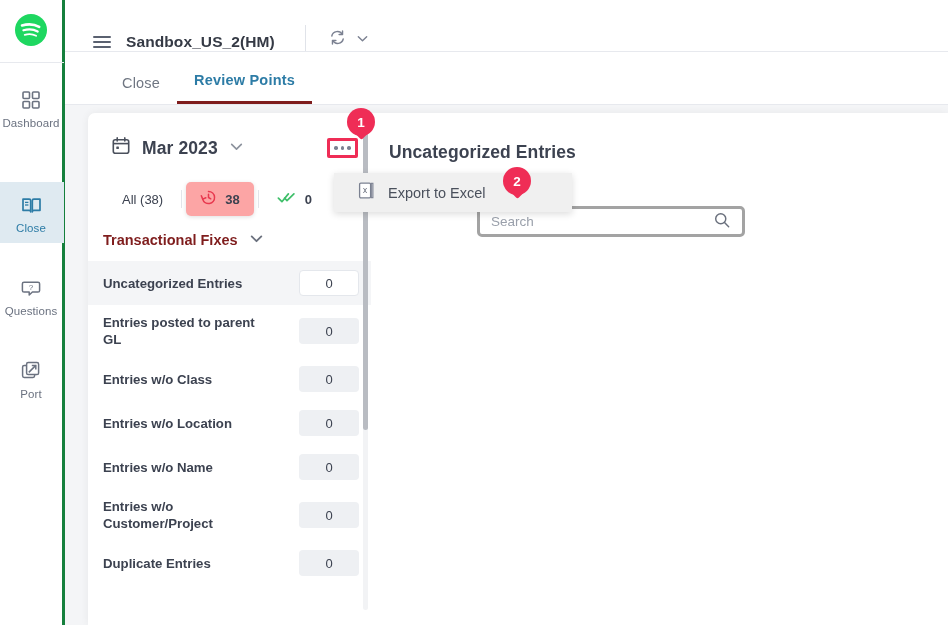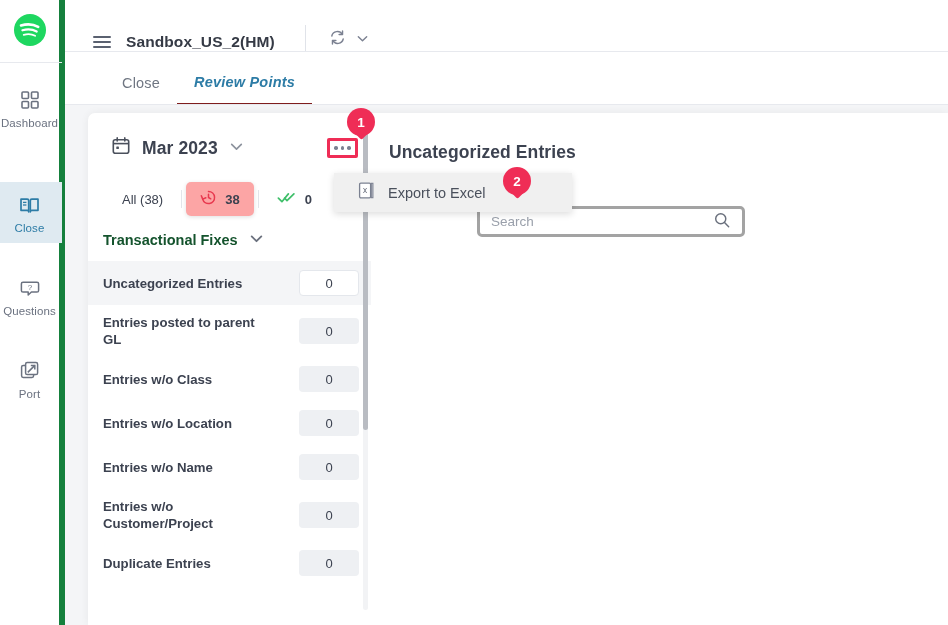--- a/index.html
+++ b/index.html
@@ -7,21 +7,21 @@
     width: 948px; height: 625px;
     font-family: "Liberation Sans", sans-serif;
     background: #ffffff;
     overflow: hidden;
   }
   #app { position: relative; width: 948px; height: 625px; background: #ffffff; }
 
   
   .rail {
     position: absolute; left: 0; top: 0; width: 65px; height: 625px;
-    background: #ffffff; border-right: 6px solid #15803d;
+    background: #ffffff; border-right: 3px solid #15803d;
     display: flex; flex-direction: column; align-items: center;
   }
   .rail-logo { margin-top: 10px; margin-bottom: 12px; width: 40px; height: 40px; }
   .rail-divider { width: 65px; height: 1px; background: #e7e9ee; }
   .rail-item {
     width: 65px; padding: 11px 0 9px 0;
     display: flex; flex-direction: column; align-items: center;
     cursor: pointer;
   }
   .rail-item .ico { height: 24px; display:flex; align-items:center; justify-content:center; }
@@ -52,21 +52,21 @@
   
   .tabsbar {
     position: absolute; left: 65px; top: 52px; width: 883px; height: 53px;
     background: #ffffff; border-bottom: 1px solid #e7e9ee;
     display: flex; align-items: flex-end; padding-left: 40px;
   }
   .tab {
     font-size: 14.5px; color: #6f7682; padding: 0 17px 13px 17px;
     cursor: pointer; letter-spacing: .2px;
   }
-  .tab.active { color: #2d7ca6; font-weight: bold; border-bottom: 1px solid #7f1d1d; font-style: italic; }
+  .tab.active { color: #2d7ca6; font-weight: bold; border-bottom: 3px solid #7f1d1d; }
 
   
   .surface {
     position: absolute; left: 65px; top: 105px; width: 883px; height: 520px;
     background: #f4f5f7;
   }
   .card {
     position: absolute; left: 88px; top: 113px; width: 860px; height: 512px;
     background: #ffffff; border-radius: 7px 0 0 0;
     box-shadow: 0 0 8px rgba(0,0,0,.06);
@@ -94,21 +94,21 @@
   .chip.sel { background: #fca5a5; box-shadow: 0 1px 4px rgba(0,0,0,.13); font-weight: bold; gap: 8px; }
   .chip .cnum { font-weight: bold; color: #3c4250; }
   .chip-sep { width: 1px; height: 18px; background: #e2e5ea; margin: 0 4px; }
 
   .list-wrap {
     position: absolute; left: 0; top: 102px; width: 283px; height: 410px;
     overflow: hidden;
   }
   .group-head {
     display:flex; align-items:center; gap:11px; padding: 12px 0 12px 15px;
-    font-size: 14.5px; font-weight: bold; color: #14532d; cursor: pointer;
+    font-size: 14.5px; font-weight: bold; color: #7f1d1d; cursor: pointer;
   }
   .row {
     display:flex; align-items:center; justify-content: space-between;
     padding: 9px 12px 9px 15px; min-height: 44px; cursor: pointer;
   }
   .row.sel { background: #f4f5f7; }
   .row .rlabel {
     font-size: 13.2px; font-weight: bold; color: #3c4250; line-height: 17px;
     max-width: 165px;
   }

